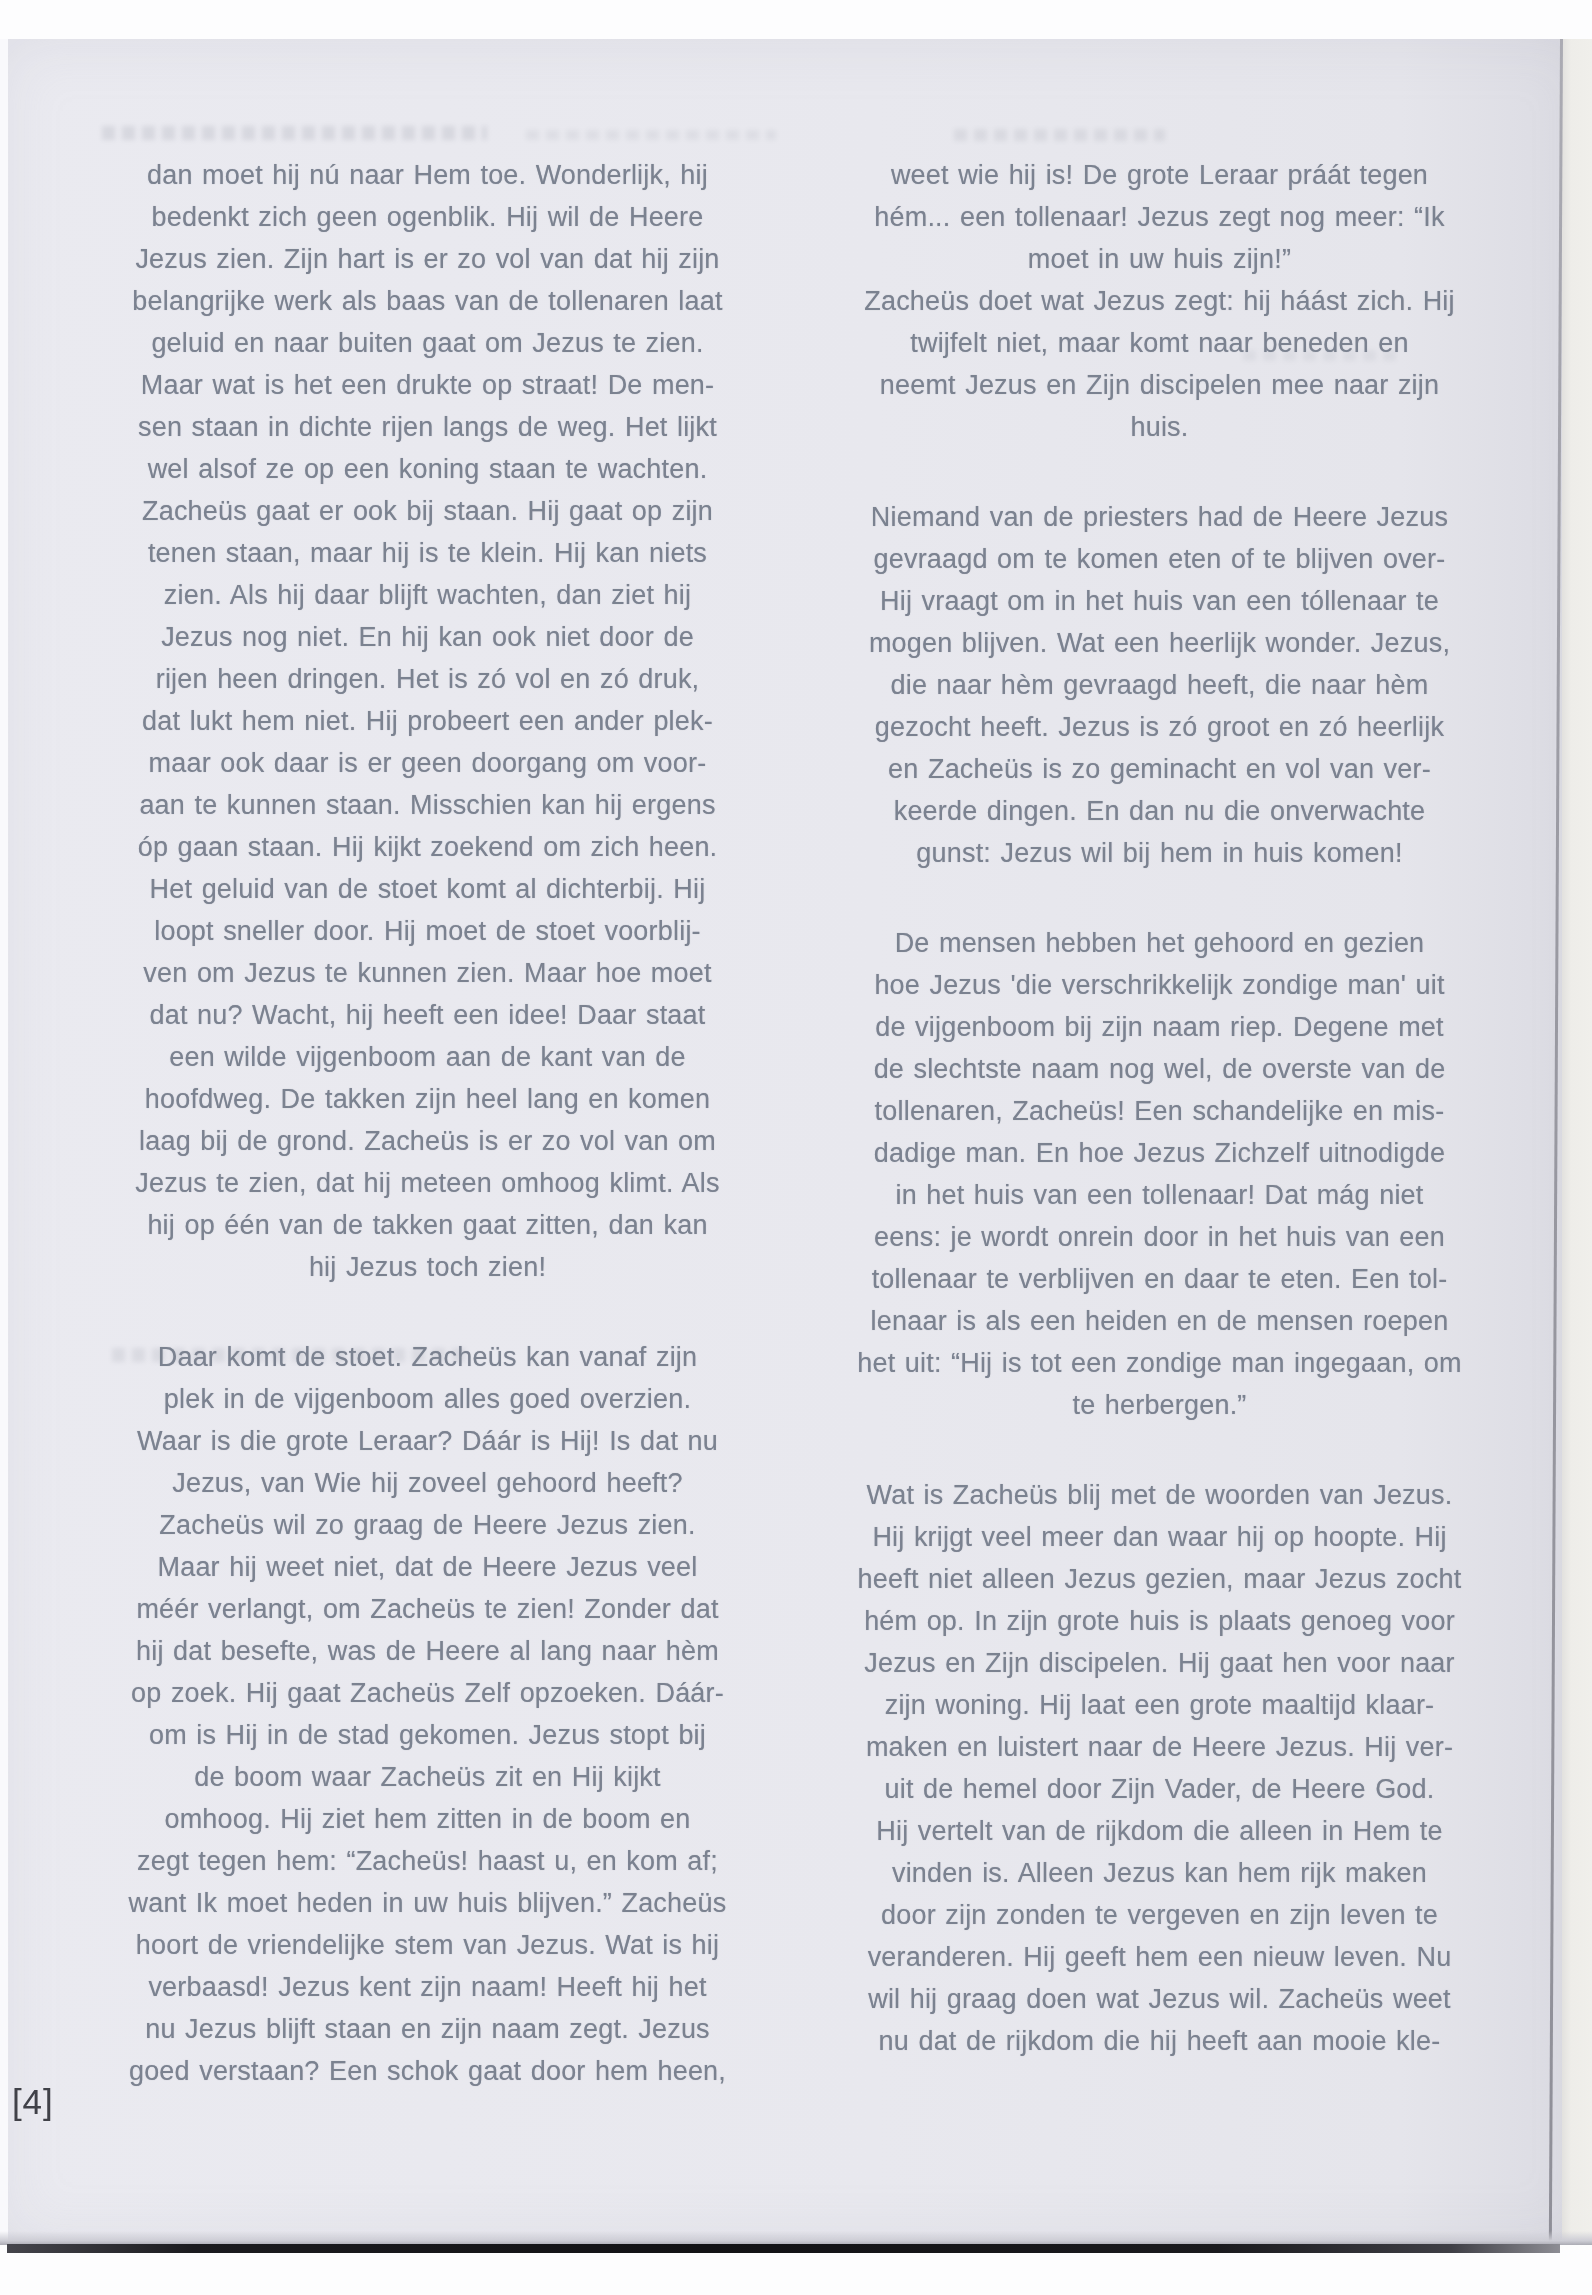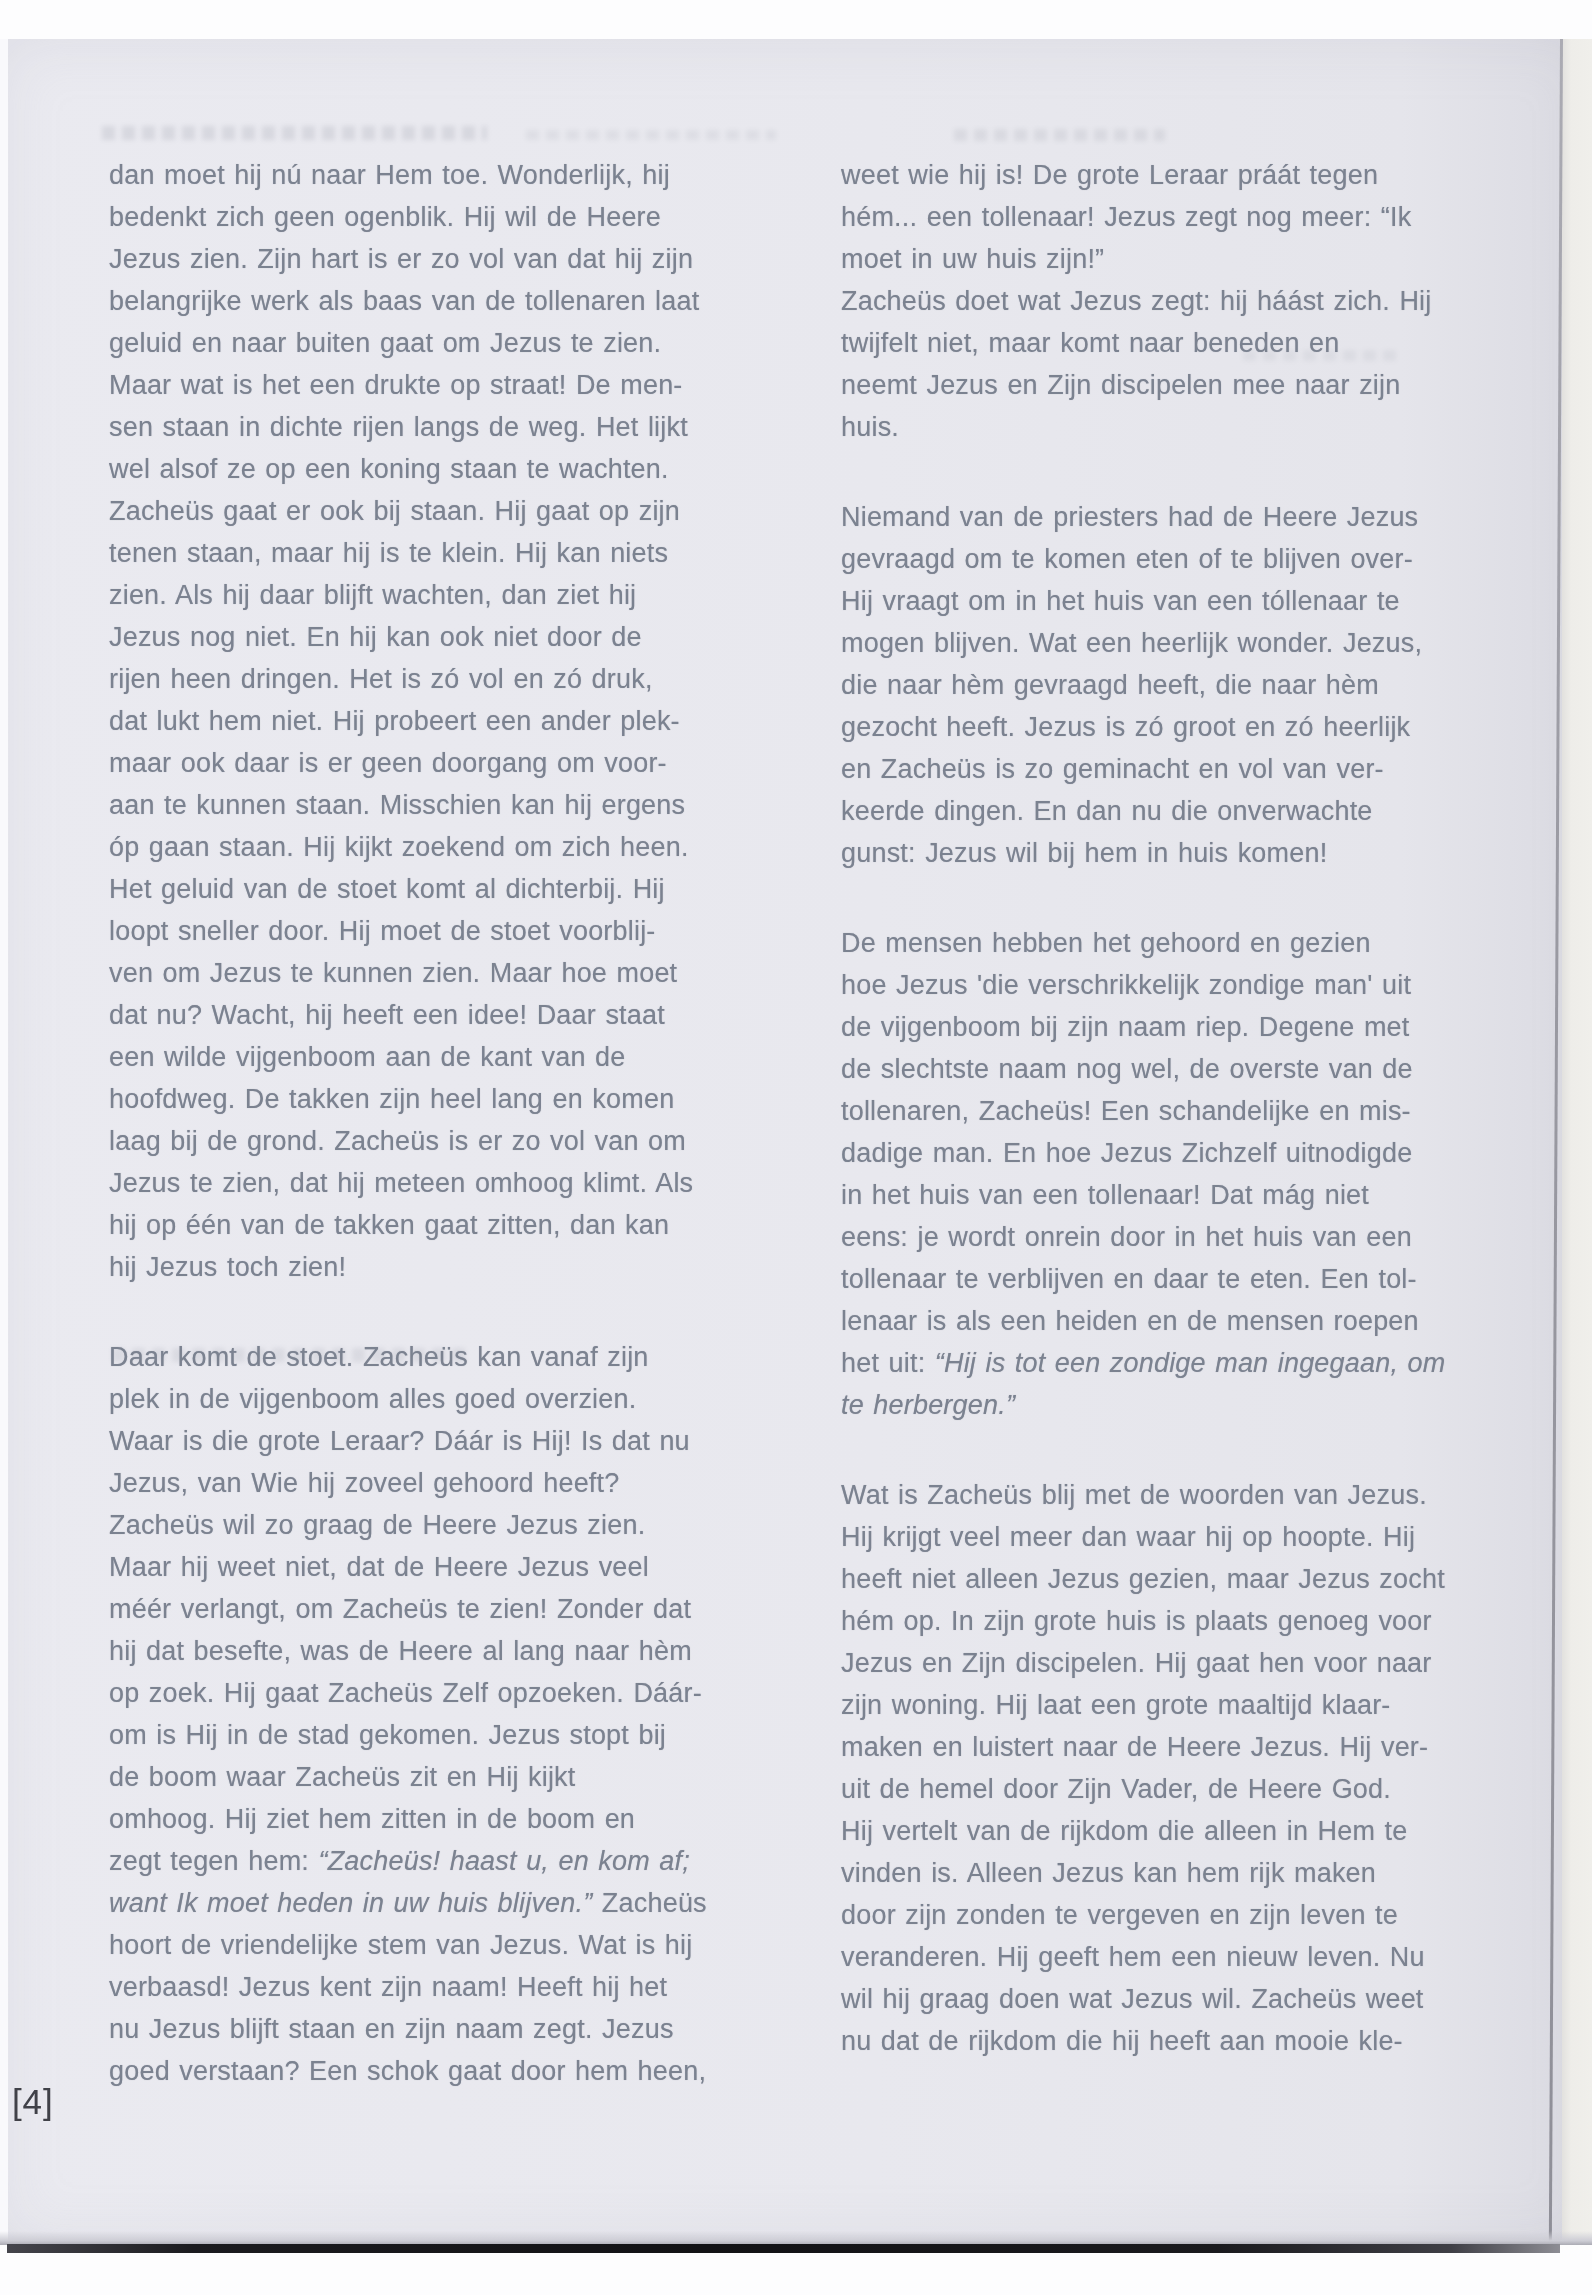--- a/index.html
+++ b/index.html
@@ -36,24 +36,24 @@
     background:linear-gradient(90deg,#45454c 0%,#1b1b1f 12%,#121215 45%,#1a1a1e 78%,#3f3f46 93%,#8d8d94 100%);
   }
   .col{
     position:absolute;top:154px;width:637px;
     font-size:27px;line-height:42px;letter-spacing:0.2px;word-spacing:1.7px;
     color:#7b8290;
     text-shadow:0 0 0.9px rgba(123,130,144,0.55);
   }
   .col-left{left:109px;}
   .col-right{left:841px;}
-  .para{margin:0;}
+  .para{margin:0;text-align:center;}
   .para + .para{margin-top:48px;}
   .line{display:block;white-space:nowrap;}
-  .it{font-style:italic;}
+  .it{}
   .page-num{
     position:absolute;left:12px;top:2082px;
     font-size:35px;font-weight:500;letter-spacing:0.9px;
     color:#404148;
   }
   .ghost{
     position:absolute;opacity:0.13;filter:blur(2.6px);
     background:repeating-linear-gradient(90deg,#5f6575 0px,#5f6575 13px,transparent 13px,transparent 20px);
   }
   .ghost-1{left:102px;top:126px;width:385px;height:14px;}

